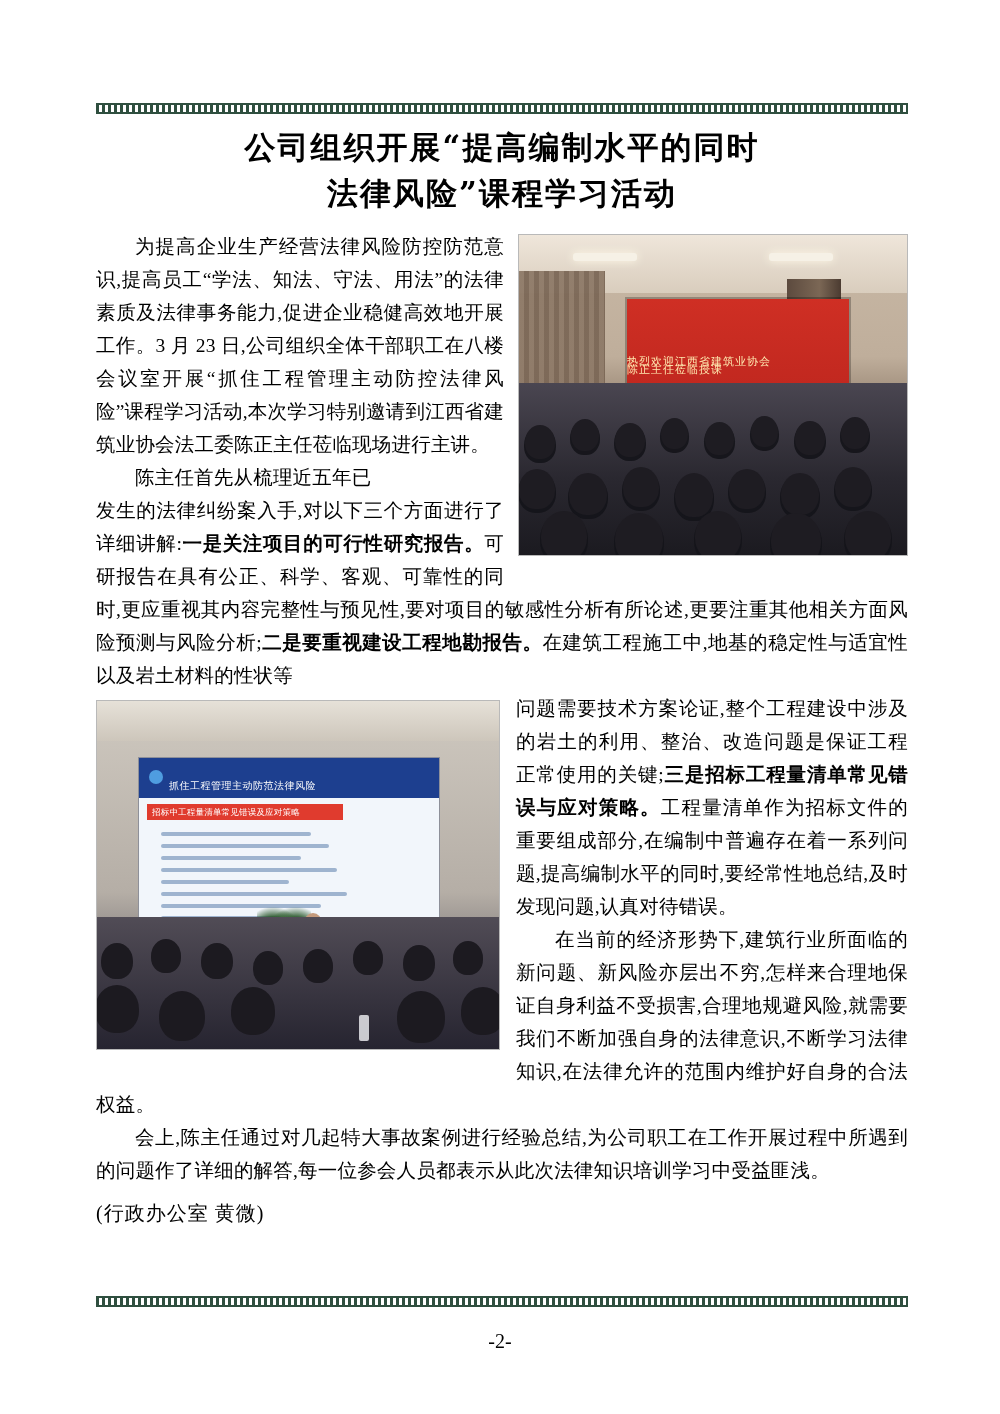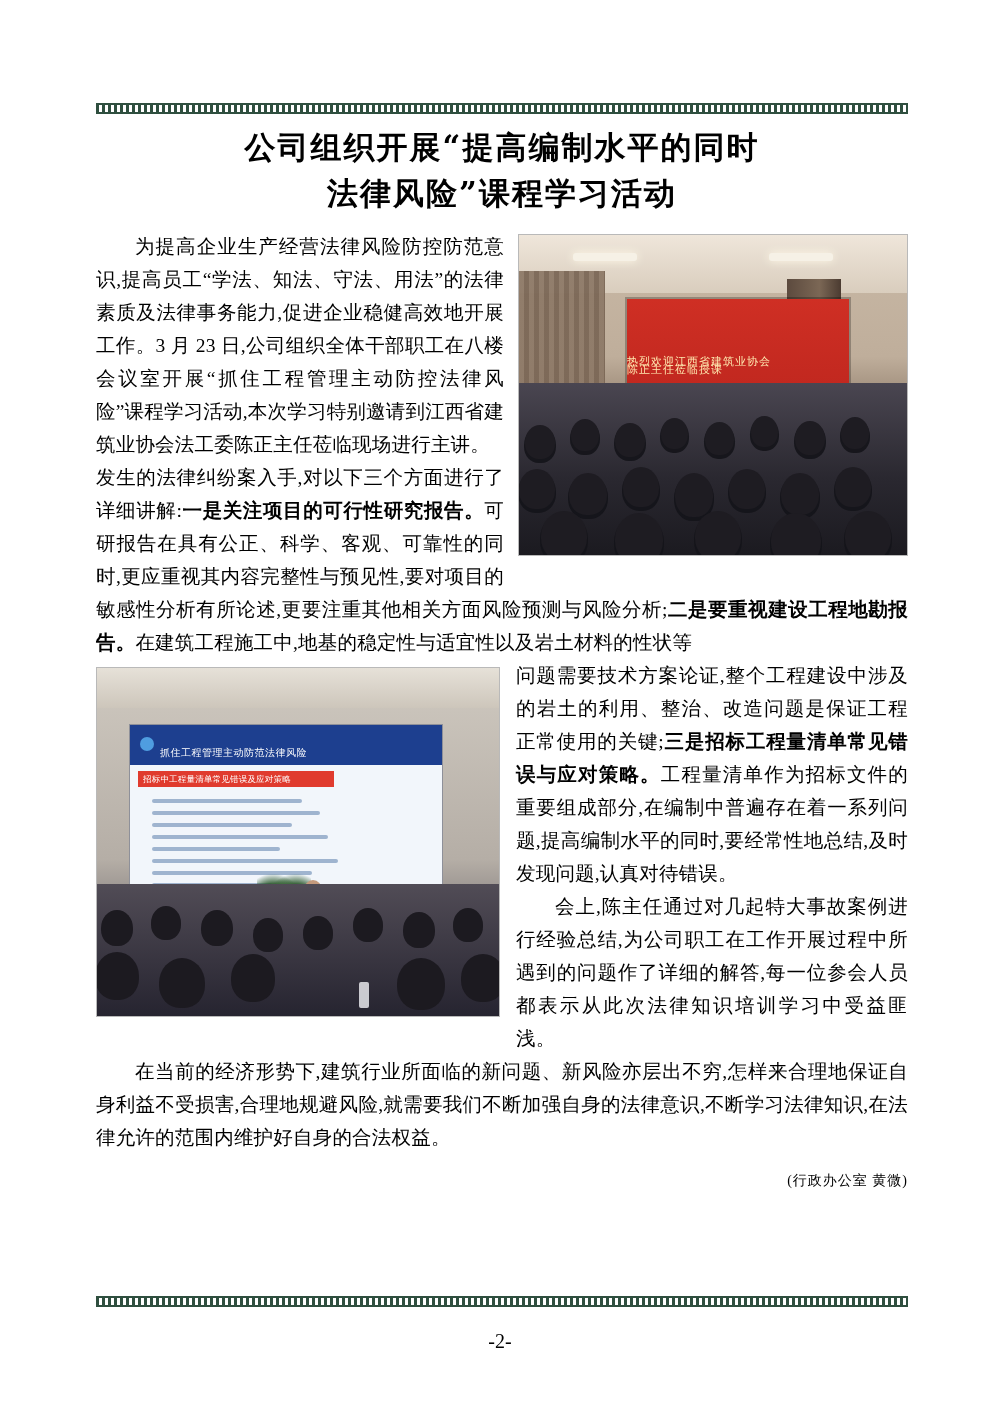--- a/index.html
+++ b/index.html
@@ -82,23 +82,23 @@
     height: 348px;
     margin: 8px 16px 8px 0;
     border: 1px solid #b9b9b9;
     overflow: hidden;
     position: relative;
     background: #2a2a30;
   }
   .clearfix::after { content: ""; display: block; clear: both; }
 
   .sign {
-    text-align: right;
+    text-align: left;
     margin-top: 10px;
-    font-size: 14px;
+    font-size: 20px;
     letter-spacing: 1px;
   }
   .pagenum {
     position: absolute;
     top: 1330px;
     left: 0;
     width: 1000px;
     text-align: center;
     font-size: 20px;
     font-family: "Liberation Serif", serif;
@@ -153,24 +153,23 @@
   }
   .p1-crowd .h {
     position:absolute; border-radius:50% 50% 45% 45%;
     background:#1e1c22;
     box-shadow: 0 3px 0 1px rgba(20,20,26,.9);
   }
   
   .p2-bg { position:absolute; inset:0; background:linear-gradient(to bottom,#cfc9c0,#b5aea6 55%,#3a3742); }
   .p2-ceil { position:absolute; left:0; top:0; width:100%; height:40px; background:linear-gradient(to bottom,#e6e1d8,#cdc6bb); }
   .p2-slide {
-    position:absolute; left:32px; top:56px; width:300px; height:176px;
+    position:absolute; left:41px; top:56px; width:300px; height:176px;
     background: linear-gradient(to bottom,#1d3f8f 0 40px,#f2f6fb 40px 100%);
     border:1px solid #8e9099;
-    padding-left:12px;
   }
   .p2-slide .s-title {
     position:absolute; left:30px; top:11px; color:#fff; font-size:10px;
     font-family:"DejaVu Sans","Liberation Sans",sans-serif; letter-spacing:.5px;
   }
   .p2-slide .s-dot {
     position:absolute; left:10px; top:12px; width:14px; height:14px;
     border-radius:50%; background:#4f9de0;
   }
   .p2-slide .s-band {
@@ -243,20 +242,21 @@
           <span class="h" style="left:316px;bottom:48px; width:36px; height:40px;"></span>
           <span class="h" style="left:22px; bottom:-6px; width:46px; height:50px;"></span>
           <span class="h" style="left:96px; bottom:-10px;width:48px; height:52px;"></span>
           <span class="h" style="left:176px;bottom:-6px; width:46px; height:50px;"></span>
           <span class="h" style="left:252px;bottom:-12px;width:50px; height:54px;"></span>
           <span class="h" style="left:326px;bottom:-6px; width:46px; height:50px;"></span>
         </div>
       </div>
 
       <p>为提高企业生产经营法律风险防控防范意识,提高员工“学法、知法、守法、用法”的法律素质及法律事务能力,促进企业稳健高效地开展工作。3 月 23 日,公司组织全体干部职工在八楼会议室开展“抓住工程管理主动防控法律风险”课程学习活动,本次学习特别邀请到江西省建筑业协会法工委陈正主任莅临现场进行主讲。</p>
+      <p>陈主任首先从梳理近五年已</p>
 
       <p class="noindent"><span>发生的法律纠纷案入手,对以下三个方面进行了详细讲解:</span><b>一是关注项目的可行性研究报告。</b><span>可研报告在具有公正、科学、客观、可靠性的同时,更应重视其内容完整性与预见性,要对项目的敏感性分析有所论述,更要注重其他相关方面风险预测与风险分析;</span><b>二是要重视建设工程地勘报告。</b><span>在建筑工程施工中,地基的稳定性与适宜性以及岩土材料的性状等</span></p>
 
       <div class="photo-left">
         <div class="p2-bg"></div>
         <div class="p2-ceil"></div>
         <div class="p2-slide">
           <div class="s-dot"></div>
           <div class="s-title">抓住工程管理主动防范法律风险</div>
           <div class="s-band">招标中工程量清单常见错误及应对策略</div>
@@ -288,22 +288,22 @@
           <span class="h" style="left:62px; bottom:8px;  width:46px; height:50px;"></span>
           <span class="h" style="left:134px;bottom:14px; width:44px; height:48px;"></span>
           <span class="h" style="left:300px;bottom:6px;  width:48px; height:52px;"></span>
           <span class="h" style="left:364px;bottom:14px; width:44px; height:48px;"></span>
         </div>
         <div class="p2-bottle"></div>
       </div>
 
       <p class="noindent"><span>问题需要技术方案论证,整个工程建设中涉及的岩土的利用、整治、改造问题是保证工程正常使用的关键;</span><b>三是招标工程量清单常见错误与应对策略。</b><span>工程量清单作为招标文件的重要组成部分,在编制中普遍存在着一系列问题,提高编制水平的同时,要经常性地总结,及时发现问题,认真对待错误。</span></p>
 
+      <p>在当前的经济形势下,建筑行业所面临的新问题、新风险亦层出不穷,怎样来合理地保证自身利益不受损害,合理地规避风险,就需要我们不断加强自身的法律意识,不断学习法律知识,在法律允许的范围内维护好自身的合法权益。</p>
       <p>会上,陈主任通过对几起特大事故案例进行经验总结,为公司职工在工作开展过程中所遇到的问题作了详细的解答,每一位参会人员都表示从此次法律知识培训学习中受益匪浅。</p>
-      <p>在当前的经济形势下,建筑行业所面临的新问题、新风险亦层出不穷,怎样来合理地保证自身利益不受损害,合理地规避风险,就需要我们不断加强自身的法律意识,不断学习法律知识,在法律允许的范围内维护好自身的合法权益。</p>
 
       <div class="sign">(行政办公室 黄微)</div>
     </div>
   </div>
 
   <div class="rule bottom"></div>
 
   <div class="pagenum">-2-</div>
 </div>
 

